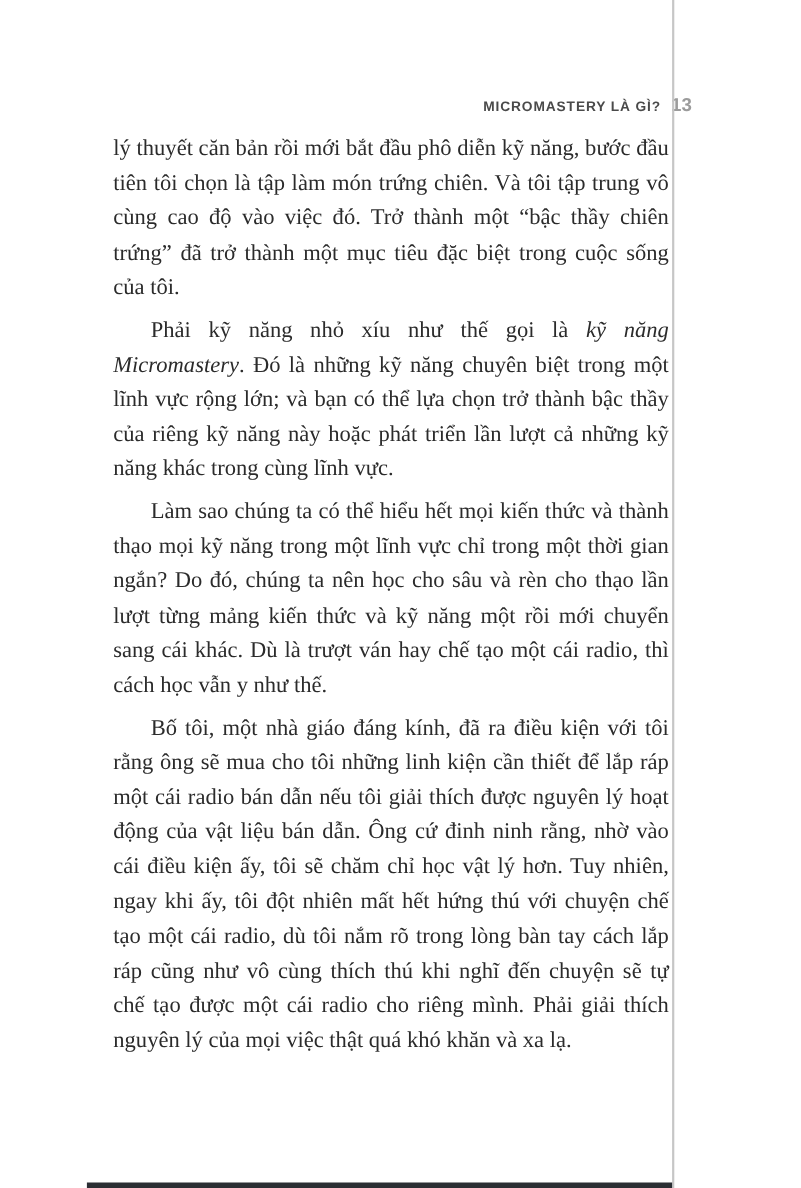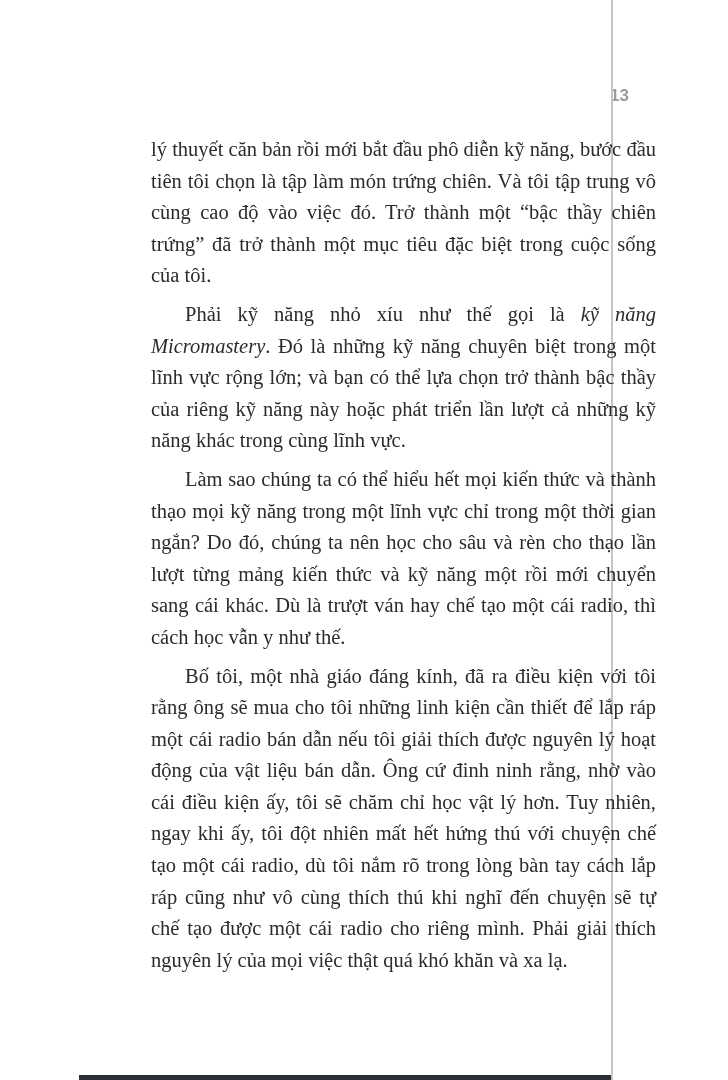--- a/index.html
+++ b/index.html
@@ -49,48 +49,48 @@
     position: absolute;
     top: 86px;
     left: 610px;
     font-family: Liberation Sans, sans-serif;
     font-size: 17px;
     font-weight: bold;
     color: #9b9b9b;
   }
   .body-text {
     position: absolute;
-    top: 134px;
+    top: 120px;
     left: 103px;
     width: 505px;
     text-align: justify;
     font-size: 20.5px;
     line-height: 31.6px;
     color: #2b2b2b;
-    margin-left: 48px;
   }
   .para {
     margin: 0;
     text-indent: 34px;
   }
   .para + .para {
     margin-top: 7px;
   }
   .para.no-indent {
     text-indent: 0;
   }
   .italic {
     font-style: italic;
   }
 </style>
 </head>
 <body>
 
 <div class="page">
 
+  <span class="running-title">MICROMASTERY LÀ GÌ?</span>
 
   <span class="page-number">13</span>
 
   <div class="edge-line"></div>
 
   <main class="body-text">
     <p class="para no-indent"><span>lý thuyết căn bản rồi mới bắt đầu phô diễn kỹ năng, bước đầu tiên tôi chọn là tập làm món trứng chiên. Và tôi tập trung vô cùng cao độ vào việc đó. Trở thành một “bậc thầy chiên trứng” đã trở thành một mục tiêu đặc biệt trong cuộc sống của tôi.</span></p>
     <p class="para"><span>Phải kỹ năng nhỏ xíu như thế gọi là </span><span class="italic">kỹ năng Micromastery</span><span>. Đó là những kỹ năng chuyên biệt trong một lĩnh vực rộng lớn; và bạn có thể lựa chọn trở thành bậc thầy của riêng kỹ năng này hoặc phát triển lần lượt cả những kỹ năng khác trong cùng lĩnh vực.</span></p>
     <p class="para"><span>Làm sao chúng ta có thể hiểu hết mọi kiến thức và thành thạo mọi kỹ năng trong một lĩnh vực chỉ trong một thời gian ngắn? Do đó, chúng ta nên học cho sâu và rèn cho thạo lần lượt từng mảng kiến thức và kỹ năng một rồi mới chuyển sang cái khác. Dù là trượt ván hay chế tạo một cái radio, thì cách học vẫn y như thế.</span></p>
     <p class="para"><span>Bố tôi, một nhà giáo đáng kính, đã ra điều kiện với tôi rằng ông sẽ mua cho tôi những linh kiện cần thiết để lắp ráp một cái radio bán dẫn nếu tôi giải thích được nguyên lý hoạt động của vật liệu bán dẫn. Ông cứ đinh ninh rằng, nhờ vào cái điều kiện ấy, tôi sẽ chăm chỉ học vật lý hơn. Tuy nhiên, ngay khi ấy, tôi đột nhiên mất hết hứng thú với chuyện chế tạo một cái radio, dù tôi nắm rõ trong lòng bàn tay cách lắp ráp cũng như vô cùng thích thú khi nghĩ đến chuyện sẽ tự chế tạo được một cái radio cho riêng mình. Phải giải thích nguyên lý của mọi việc thật quá khó khăn và xa lạ.</span></p>

